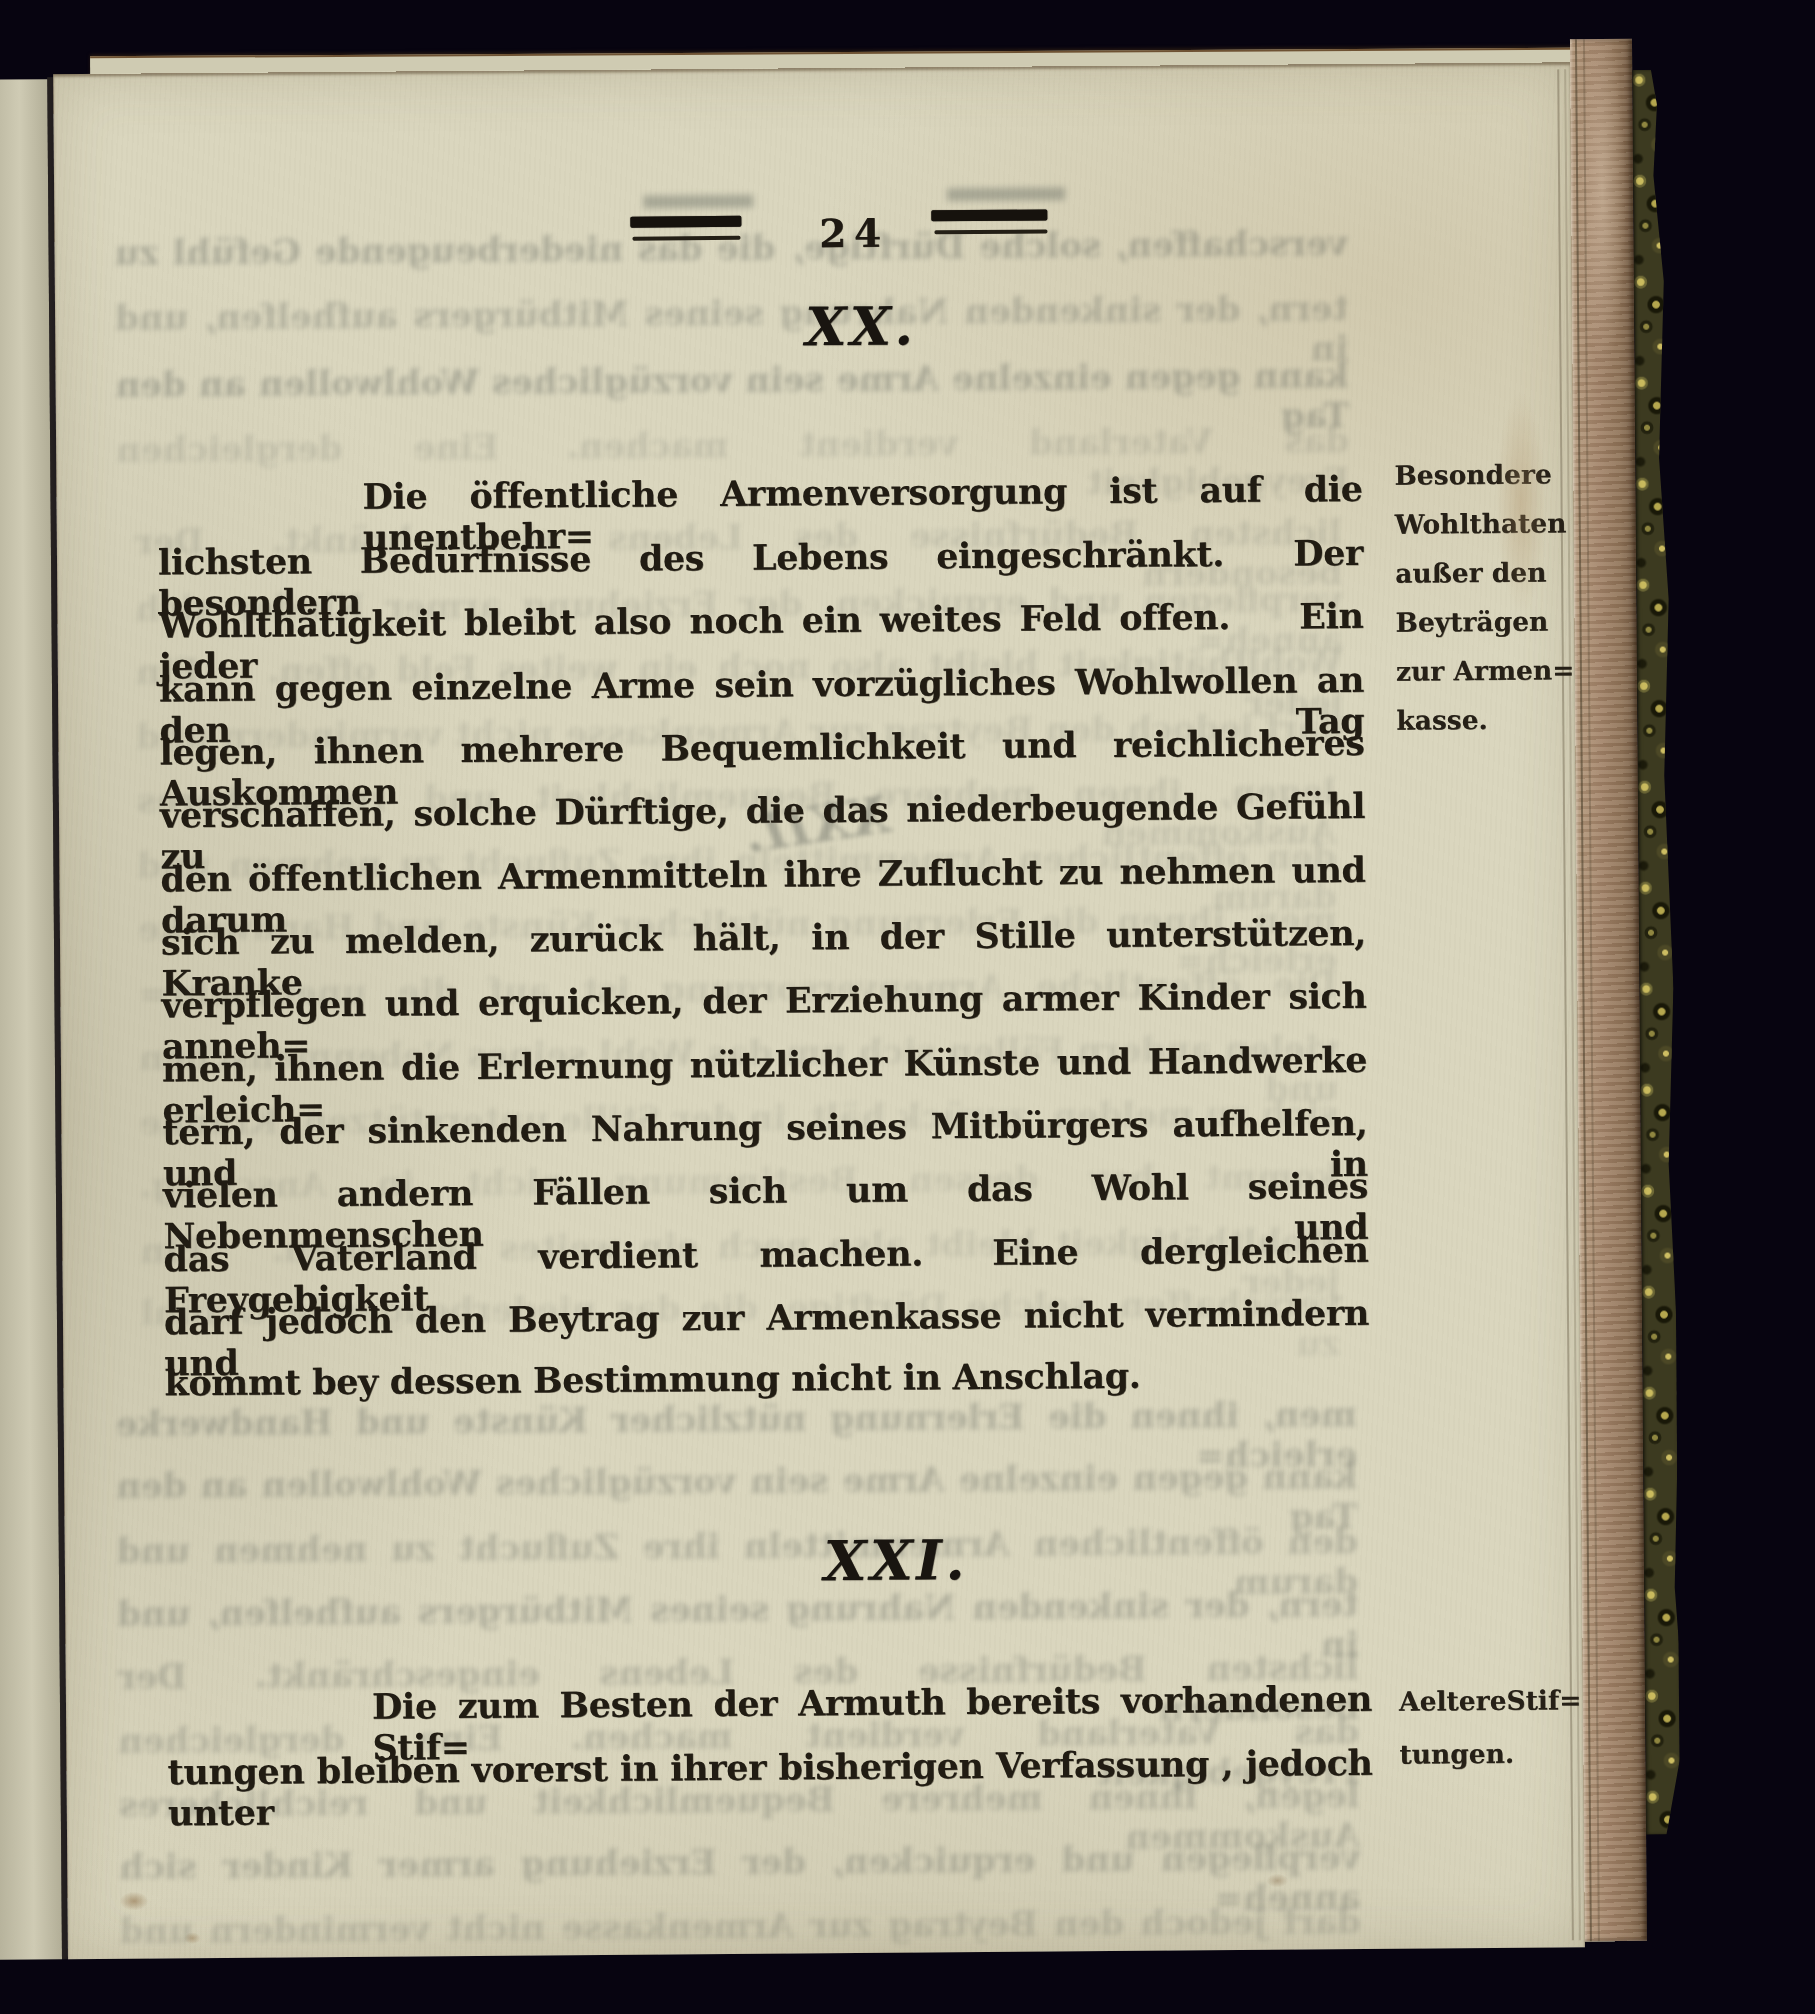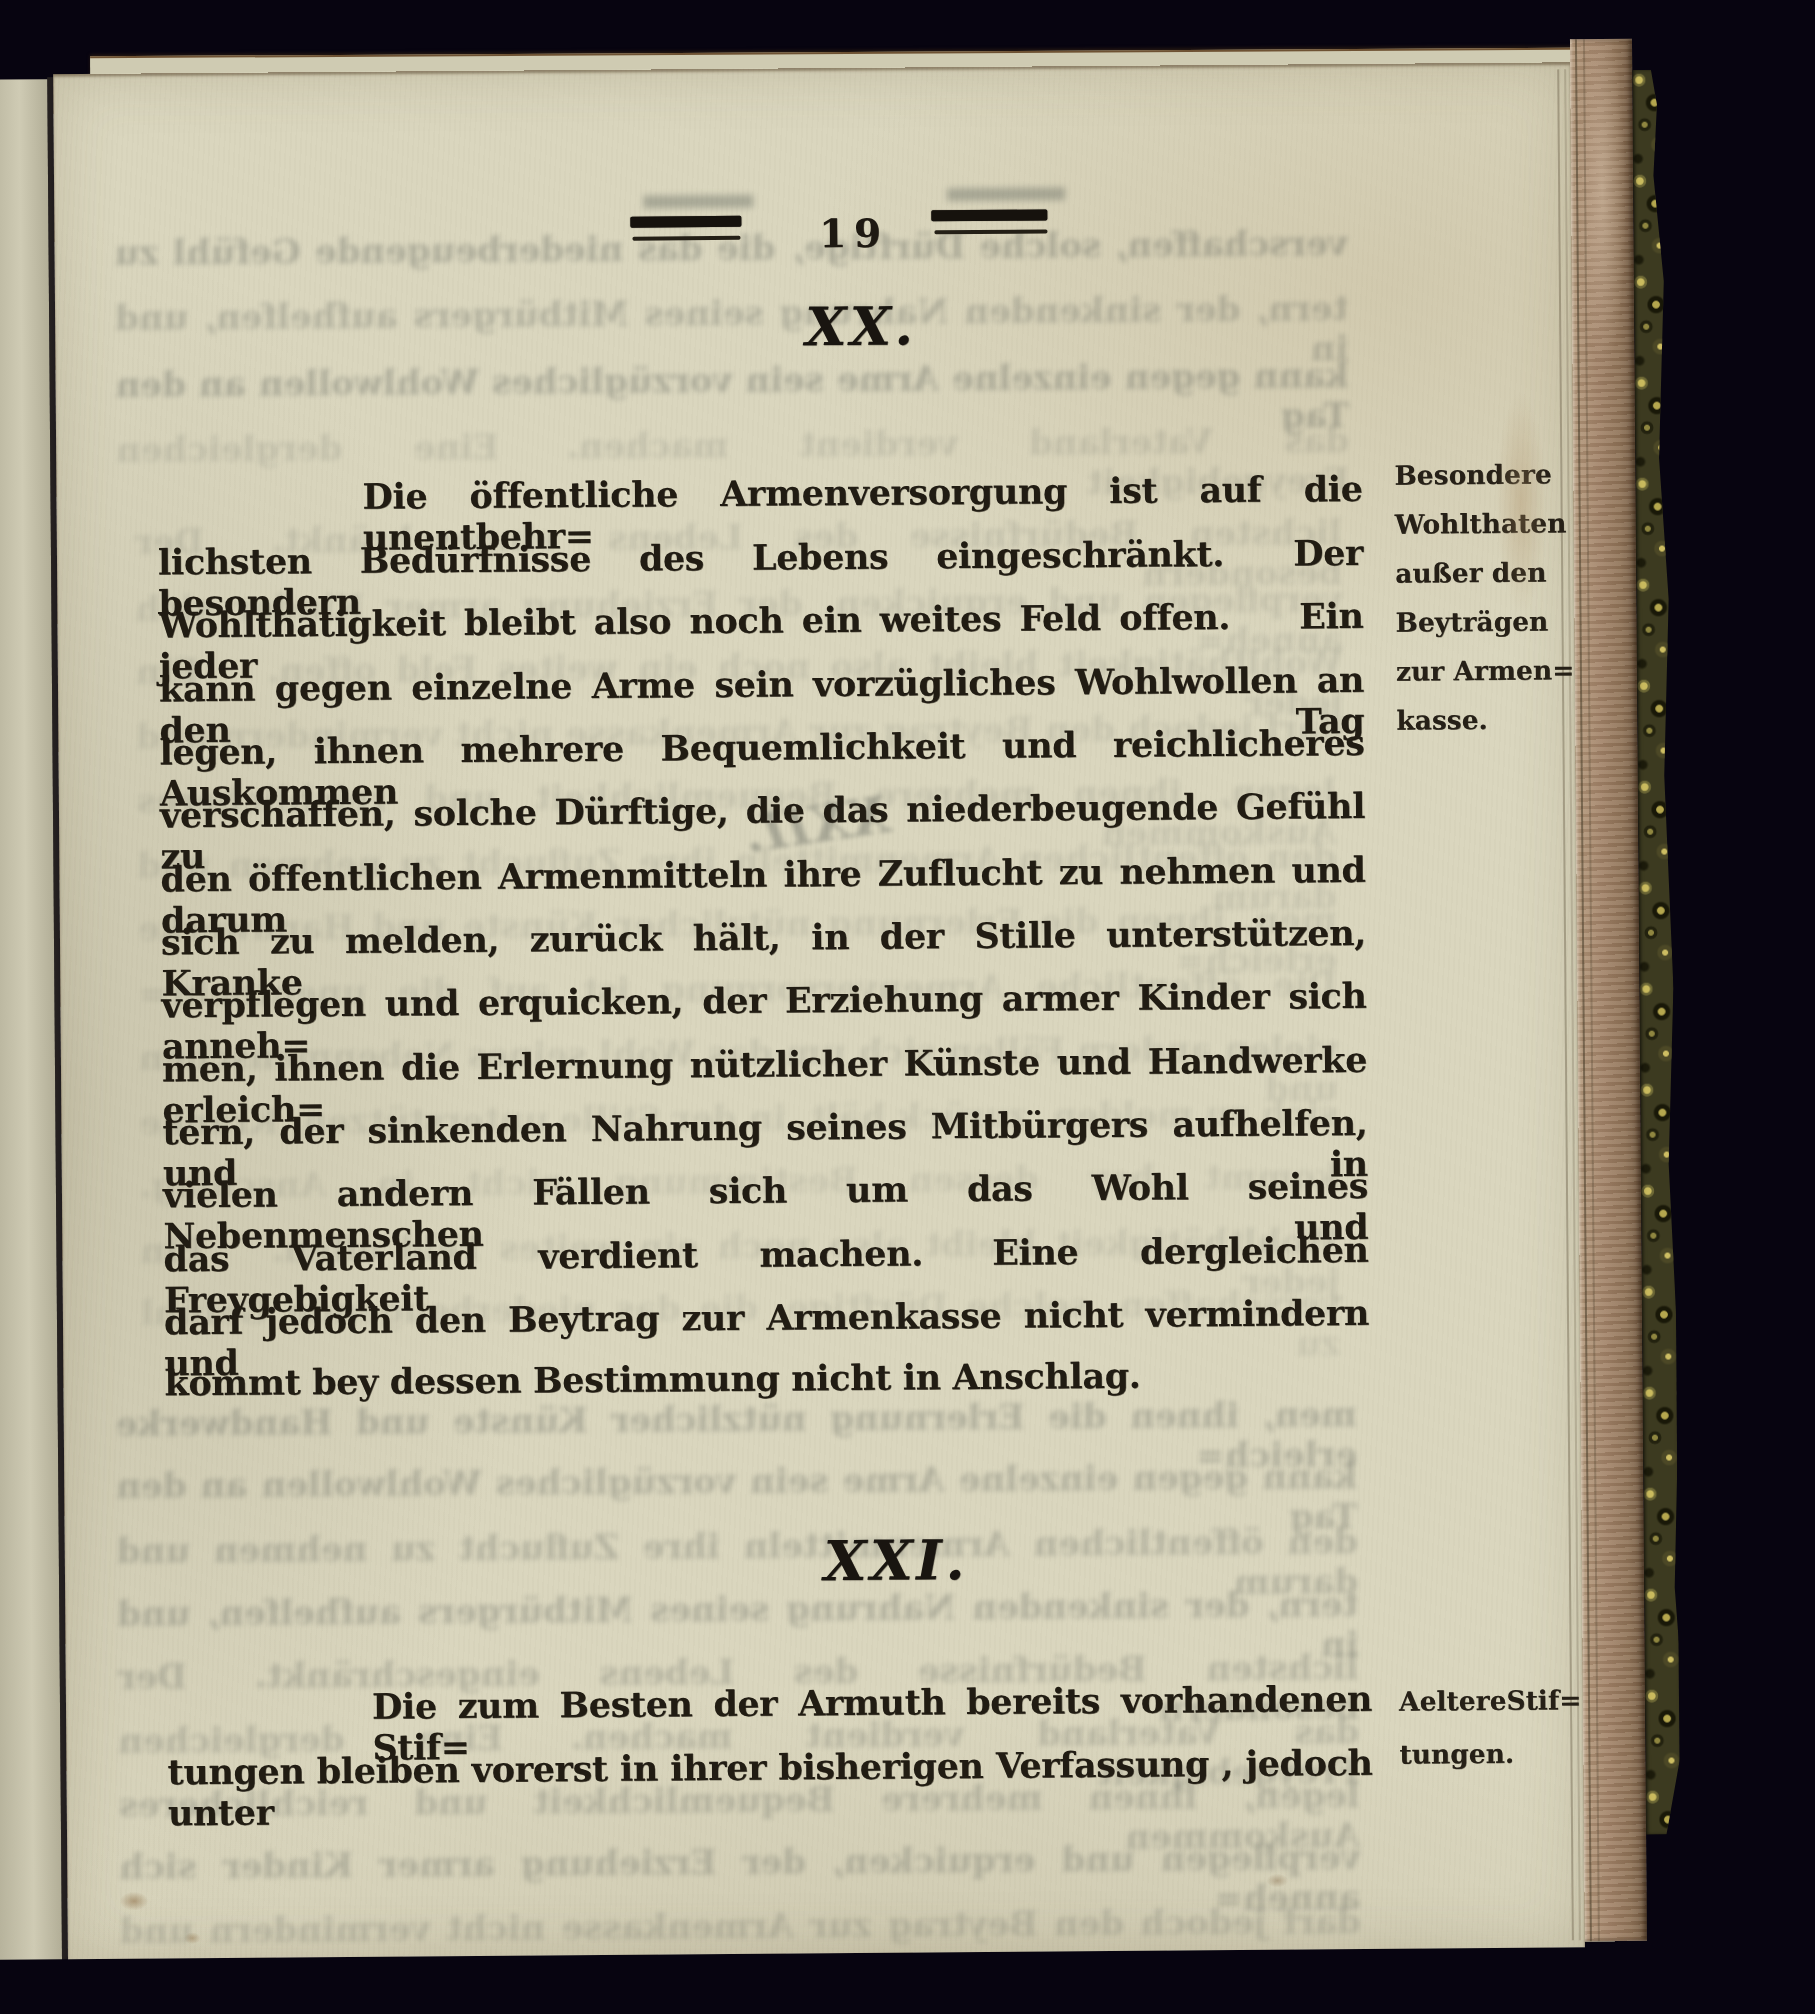--- a/index.html
+++ b/index.html
@@ -170,21 +170,21 @@
       <div class="ghost-line" style="top: 1911px; left: 120px; width: 1241px; opacity: 0.2;">darf jedoch den Beytrag zur Armenkasse nicht vermindern und</div>
     </div>
   <div class="ghost-heading" style="left:753px;top:800px;">XXII.</div>
 
   <div class="rule-ghost" style="left:657px;top:200px;width:110px;"></div>
   <div class="rule-ghost" style="left:961px;top:195px;width:118px;"></div>
   <div class="rule-thick" style="left:644px;top:221px;width:111px;"></div>
   <div class="rule-thin" style="left:646px;top:241px;width:108px;"></div>
   <div class="rule-thick" style="left:945px;top:217px;width:116px;"></div>
   <div class="rule-thin" style="left:948px;top:237px;width:113px;"></div>
-  <div class="pagenum" style="left:812px;top:216px;width:111px;">19</div>
+  <div class="pagenum" style="left:812px;top:216px;width:111px;">24</div>
 
   <div class="roman-heading" style="left:792px;top:301px;width:163px;font-size:53px;">XX.</div>
 
   <div class="bline" style="left:374px;top:478px;width:1000px;">Die öffentliche Armenversorgung ist auf die unentbehr=</div>
   <div class="bline" style="left:169px;top:542px;width:1205px;">lichsten Bedürfnisse des Lebens eingeschränkt.  Der besondern</div>
   <div class="bline" style="left:169px;top:605px;width:1205px;">Wohlthätigkeit bleibt also noch ein weites Feld offen.  Ein jeder</div>
   <div class="bline" style="left:169px;top:669px;width:1205px;">kann gegen einzelne Arme sein vorzügliches Wohlwollen an den Tag</div>
   <div class="bline" style="left:169px;top:732px;width:1205px;">legen, ihnen mehrere Bequemlichkeit und reichlicheres Auskommen</div>
   <div class="bline" style="left:169px;top:795px;width:1205px;">verschaffen, solche Dürftige, die das niederbeugende Gefühl zu</div>
   <div class="bline" style="left:169px;top:859px;width:1205px;">den öffentlichen Armenmitteln ihre Zuflucht zu nehmen und darum</div>

